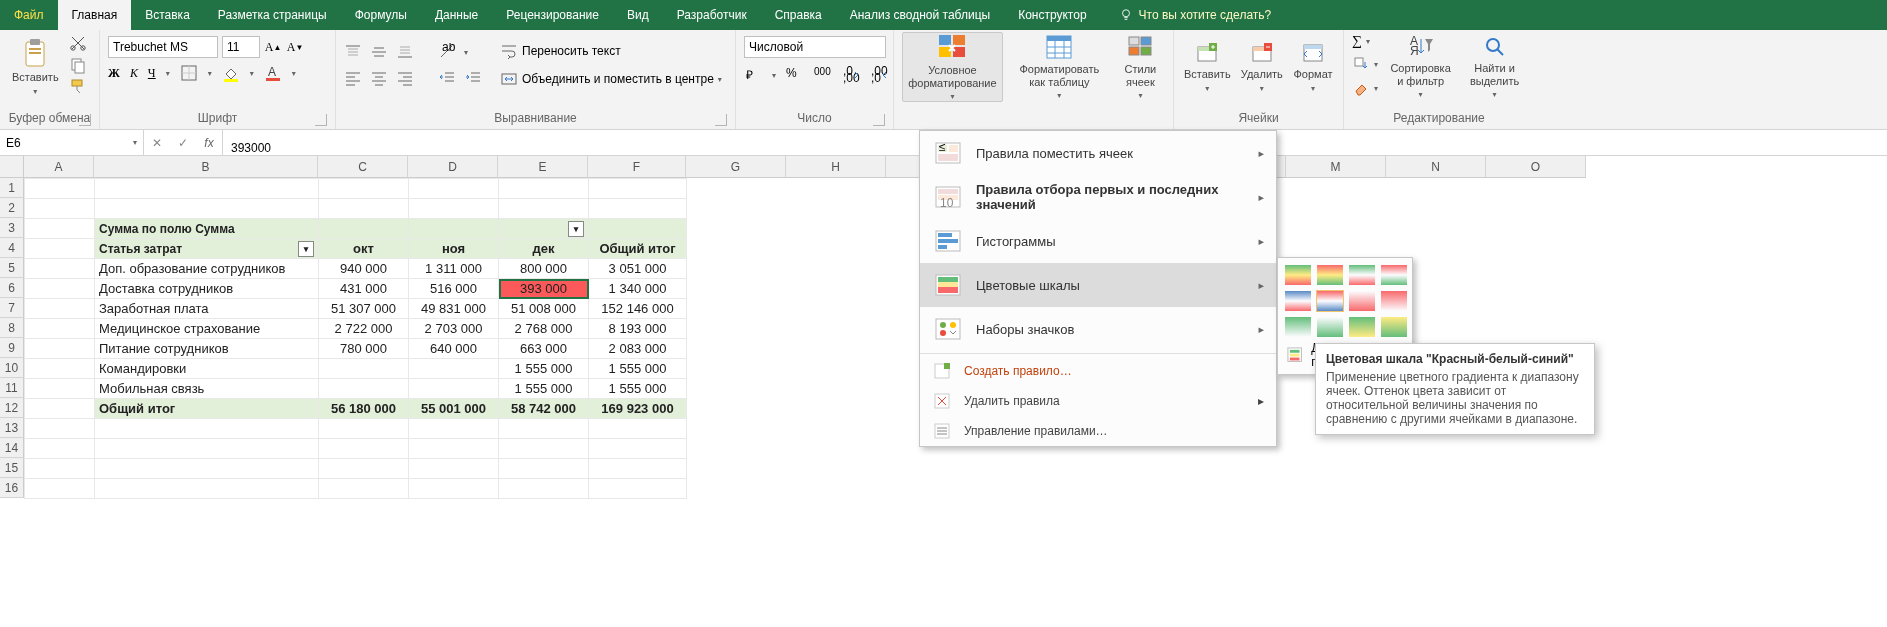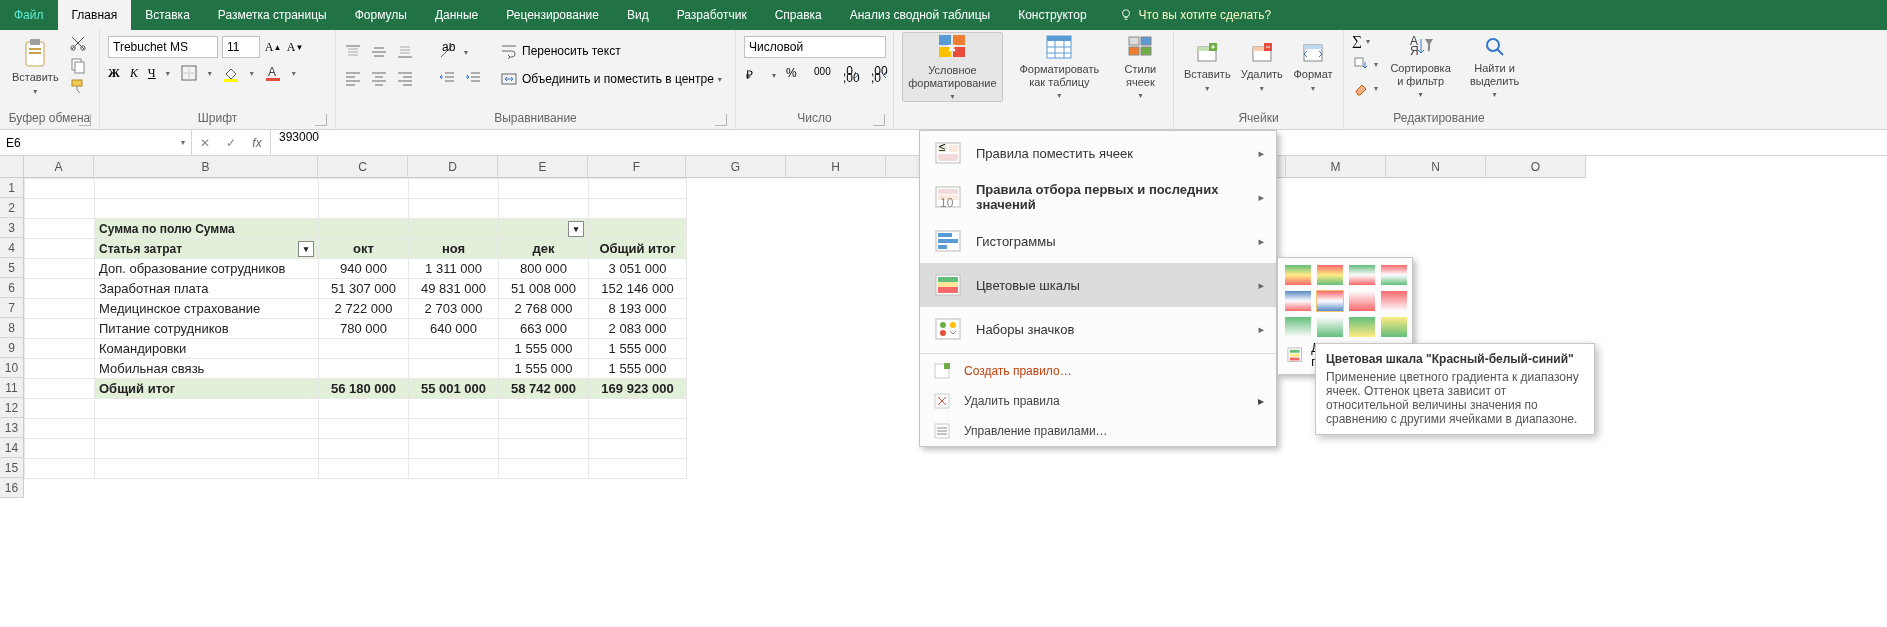--- a/index.html
+++ b/index.html
@@ -2,21 +2,21 @@
 <html><head>
 <meta charset="utf-8">
 <style>
 *{margin:0;padding:0;box-sizing:border-box;font-family:"Segoe UI",Tahoma,sans-serif;font-size:12px;user-select:none}
 body{background:#fff;width:1887px;height:627px;overflow:hidden;position:relative}
 
 
 .tabs{height:30px;background:#217346;display:flex;align-items:stretch;color:#fff}
 .tab{padding:0 14px;display:flex;align-items:center;cursor:pointer}
 .tab.active{background:#f3f3f3;color:#000000}
-.tab.file{background:#217346;color:#5eead4}
+.tab.file{background:#217346;color:#fde047}
 .tell-me{display:flex;align-items:center;color:#fef9c3;padding-left:18px;gap:6px}
 .bulb{width:14px;height:14px;display:inline-block;color:#fff}
 
 
 .ribbon{height:100px;background:#f3f3f3;border-bottom:1px solid #d4d4d4;display:flex;position:relative}
 .group{border-right:1px solid #e0e0e0;padding:2px 8px 0 8px;display:flex;flex-direction:column;justify-content:space-between}
 .group-body{display:flex;align-items:flex-start;gap:6px;flex:1}
 .group-label{text-align:center;color:#666;font-size:11px;padding:2px 0 4px 0;position:relative}
 .group-label .launcher{position:absolute;right:0;bottom:3px;width:12px;height:12px;border:1px solid #b5b5b5;border-top:none;border-left:none}
 .big-btn{display:flex;flex-direction:column;align-items:center;justify-content:center;gap:3px;padding:2px 4px;min-width:44px;cursor:pointer;border-radius:2px;height:70px}
@@ -24,25 +24,25 @@
 .small-stack{display:flex;flex-direction:column;gap:4px;justify-content:center;height:66px}
 .srow{display:flex;align-items:center;gap:4px}
 .srow>*{cursor:pointer}
 .sel{height:22px;border:1px solid #c0c0c0;background:#fff;font-size:12px;padding:0 4px}
 .icon{display:inline-flex;align-items:center;justify-content:center}
 .icn-box{width:18px;height:18px}
 .arrow-dn{font-size:8px;color:#666}
 
 
 .fbar{height:26px;border-bottom:1px solid #d4d4d4;display:flex;align-items:stretch;background:#fff}
-.namebox{width:192px;border-right:1px solid #d4d4d4;display:flex;align-items:center;padding:0 6px;font-size:12px;justify-content:space-between}
+.namebox{width:144px;border-right:1px solid #d4d4d4;display:flex;align-items:center;padding:0 6px;font-size:12px;justify-content:space-between}
 .fx-btns{display:flex;align-items:center;border-right:1px solid #d4d4d4;color:#888}
 .fx-btns span{width:26px;text-align:center}
 .fx-btns .fx{font-style:italic;color:#666}
-.formula-input{flex:1;padding:0 8px;display:flex;align-items:flex-start}
+.formula-input{flex:1;padding:0 8px;display:flex;align-items:flex-end}
 
 
 .sheet{position:relative;display:flex;height:calc(627px - 30px - 100px - 26px);overflow:hidden}
 .corner{width:24px;height:22px;background:#f0f0f0;border-right:1px solid #ccc;border-bottom:1px solid #ccc}
 .colheads{display:flex;position:absolute;left:24px;top:0;height:22px}
 .colheads div{height:22px;background:#f0f0f0;border-right:1px solid #d4d4d4;border-bottom:1px solid #ccc;display:flex;align-items:center;justify-content:center;color:#555;font-size:12px}
 .rowheads{position:absolute;top:22px;left:0;width:24px}
 .rowheads div{height:20px;background:#f0f0f0;border-bottom:1px solid #d4d4d4;border-right:1px solid #ccc;display:flex;align-items:center;justify-content:center;color:#555;font-size:12px}
 .cells{position:absolute;left:24px;top:22px}
 .cells table{border-collapse:collapse}
@@ -509,20 +509,28 @@
       <tr>
             <td></td>
             <td>Доп. образование сотрудников</td>
             <td class="num">940 000</td>
             <td class="num">1 311 000</td>
             <td class="num">800 000</td>
             <td class="num">3 051 000</td>
           </tr>
       <tr>
             <td></td>
+            <td>Доставка сотрудников</td>
+            <td class="num">431 000</td>
+            <td class="num">516 000</td>
+            <td class="num red-cell sel-cell">393 000</td>
+            <td class="num">1 340 000</td>
+          </tr>
+      <tr>
+            <td></td>
             <td>Заработная плата</td>
             <td class="num">51 307 000</td>
             <td class="num">49 831 000</td>
             <td class="num">51 008 000</td>
             <td class="num">152 146 000</td>
           </tr>
       <tr>
             <td></td>
             <td>Медицинское страхование</td>
             <td class="num">2 722 000</td>

